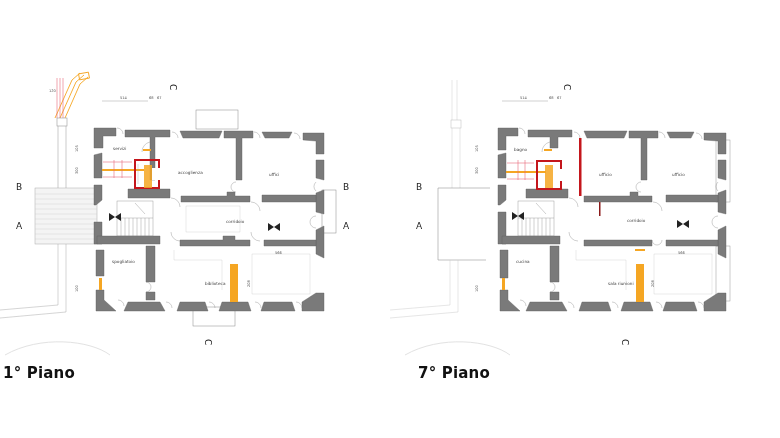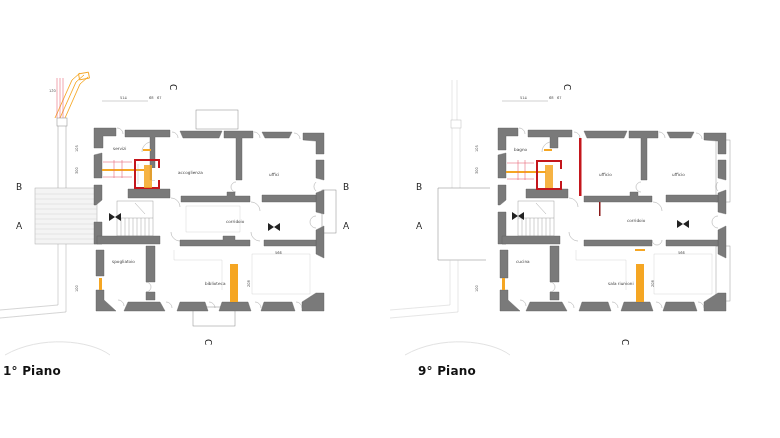--- a/index.html
+++ b/index.html
@@ -1,19 +1,19 @@
 <!DOCTYPE html>
 <html><head>
 <meta charset="utf-8">
 <style>
   html,body{margin:0;padding:0;background:#ffffff;}
   body{width:780px;height:438px;position:relative;overflow:hidden;font-family:"DejaVu Sans",sans-serif;}
   .plan{position:absolute;top:0;}
   .plan svg{display:block;}
-  .caption{position:absolute;font-family:"DejaVu Sans",sans-serif;font-weight:bold;font-size:12px;color:#111;letter-spacing:0.2px;}
+  .caption{position:absolute;font-family:"DejaVu Sans",sans-serif;font-weight:bold;font-size:15px;color:#111;letter-spacing:0.2px;}
   .room-label{font-family:"DejaVu Sans",sans-serif;font-size:4.2px;fill:#444;}
   .dim{font-family:"DejaVu Sans",sans-serif;font-size:3.6px;fill:#555;}
   .axis-letter{font-family:"DejaVu Sans",sans-serif;font-size:9px;fill:#222;}
 </style>
 </head>
 <body>
 
 <div class="plan" style="left:0;width:390px;height:438px;">
   <svg width="390" height="438" viewBox="0 0 390 438">
 
@@ -303,13 +303,13 @@
     <text class="dim" x="288" y="254">566</text>
     <text class="dim" x="86" y="150" transform="rotate(-90 88 150)">105</text>
     <text class="dim" x="86" y="172" transform="rotate(-90 88 172)">300</text>
     <text class="dim" x="86" y="290" transform="rotate(-90 88 290)">100</text>
     <text class="axis-letter" x="26" y="190">B</text>
     <text class="axis-letter" x="26" y="229">A</text>
     <text class="axis-letter" x="174" y="92" transform="rotate(90 178 88)">C</text>
     <text class="axis-letter" x="232" y="347" transform="rotate(90 236 343)">C</text>
   </svg>
 </div>
-<div class="caption" style="left:418px;top:364px;">9° Piano</div>
+<div class="caption" style="left:418px;top:364px;">7° Piano</div>
 
 </body></html>

